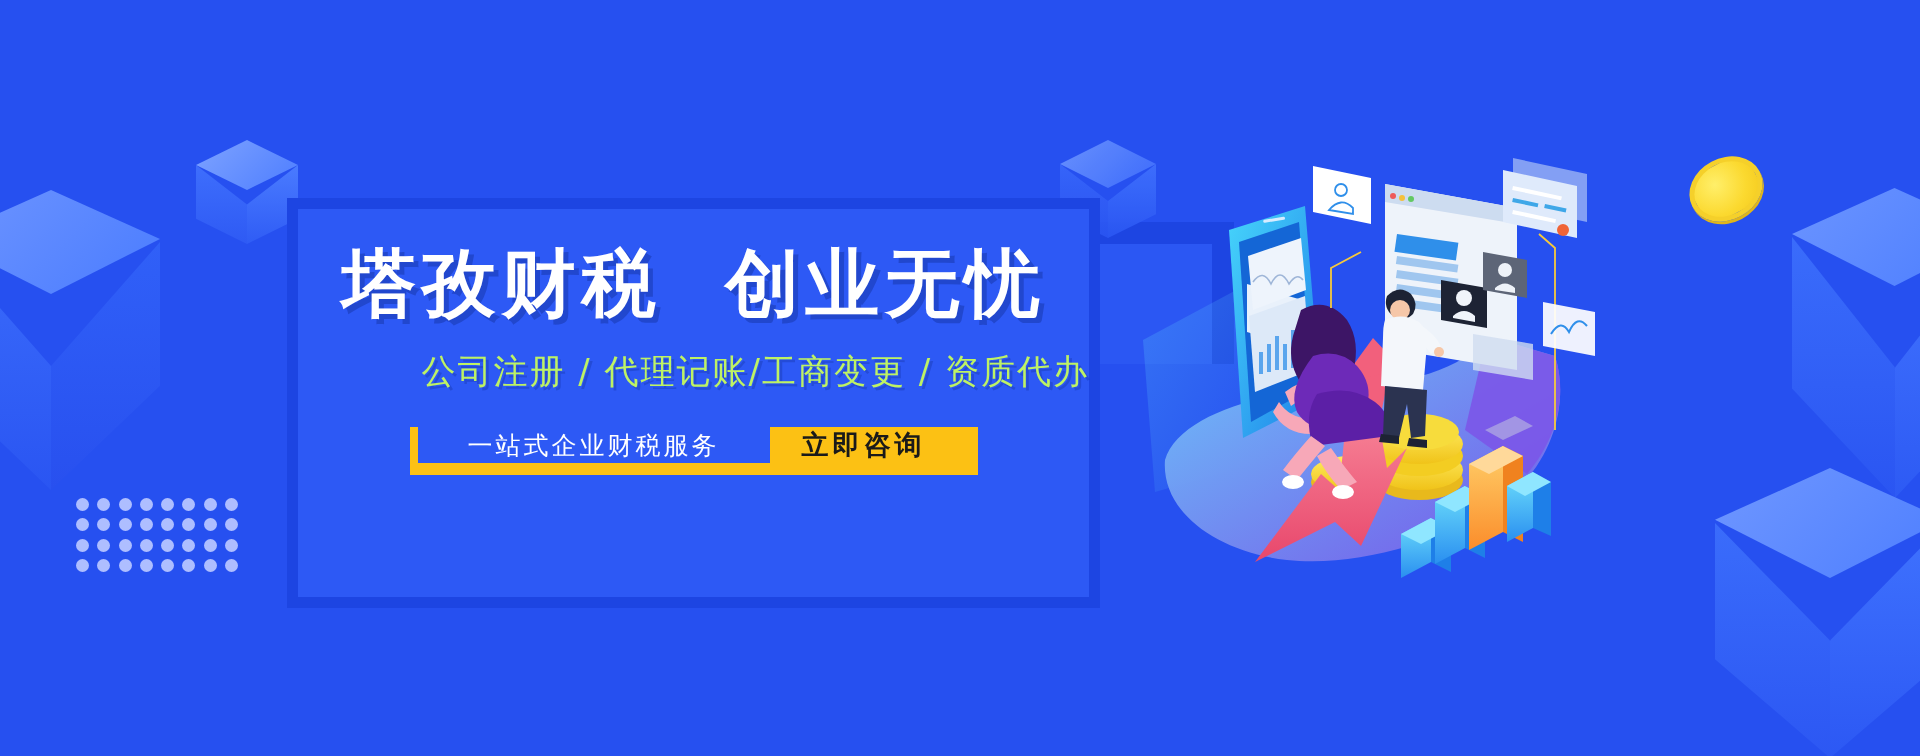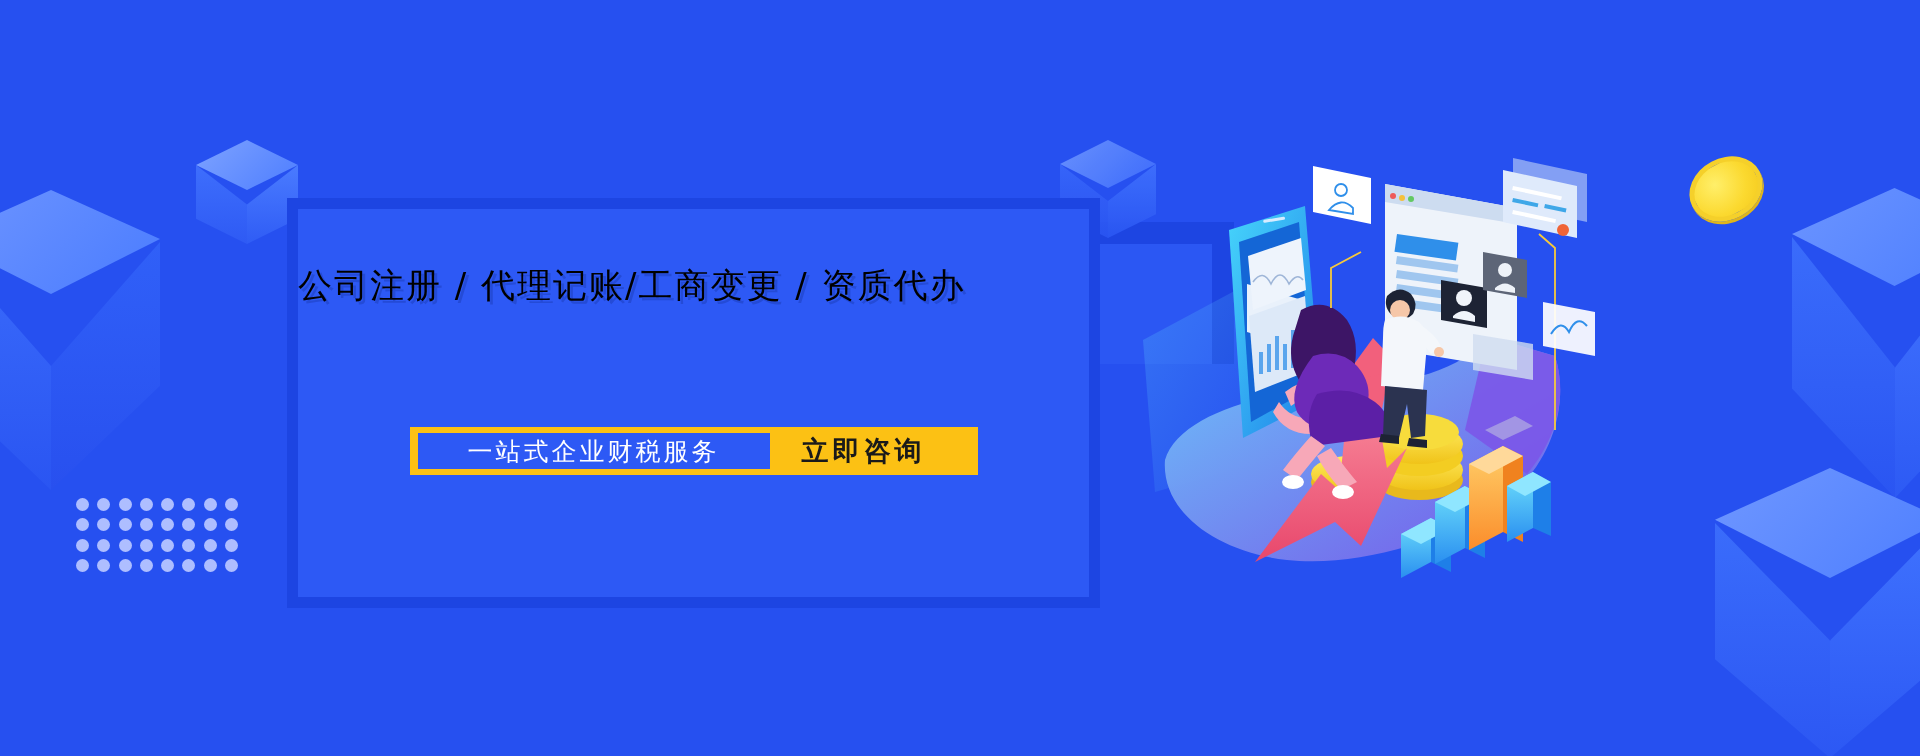--- a/index.html
+++ b/index.html
@@ -171,35 +171,35 @@
     text-align:center;
     text-shadow:5px 5px 0 rgba(20,48,160,.45);
     margin-top:8px;
     white-space:pre;
   }
 
   #subtitle {
     font-family:"DejaVu Sans","Liberation Sans",sans-serif;
     font-size:34px;
     letter-spacing:2px;
-    color:#000000;
-    text-align:left;
+    color:#bef264;
+    text-align:right;
     margin-top:26px;
     text-shadow:3px 3px 0 rgba(20,48,160,.35);
   }
 
   
   #cta-bar {
     position:absolute;
     left:50%; transform:translateX(-50%);
     top:218px;
     width:568px; height:48px;
     background:#fcc114;
     display:flex;
-    align-items:center;
+    align-items:flex-start;
   }
   #cta-tag {
     margin-left:8px;
     width:352px; height:36px;
     background:#2d59f5;
     display:flex; align-items:center; justify-content:center;
     color:#ffffff;
     font-family:"DejaVu Sans","Liberation Sans",sans-serif;
     font-size:25px;
     letter-spacing:3px;
@@ -299,20 +299,21 @@
 
   <div class="deco coin" id="coin-right">
       <div class="disc"></div>
     </div>
   <div class="deco coin" id="coin-cta">
       <div class="disc"></div>
     </div>
 
   <div id="text-panel">
     <div id="panel-inner">
+      <div id="headline">塔孜财税  创业无忧</div>
       <div id="subtitle">公司注册 / 代理记账/工商变更 / 资质代办</div>
 
       <div id="cta-bar">
         <div id="cta-tag">一站式企业财税服务</div>
         <div id="cta-action">立即咨询</div>
       </div>
     </div>
   </div>
 
   <div id="illustration">

